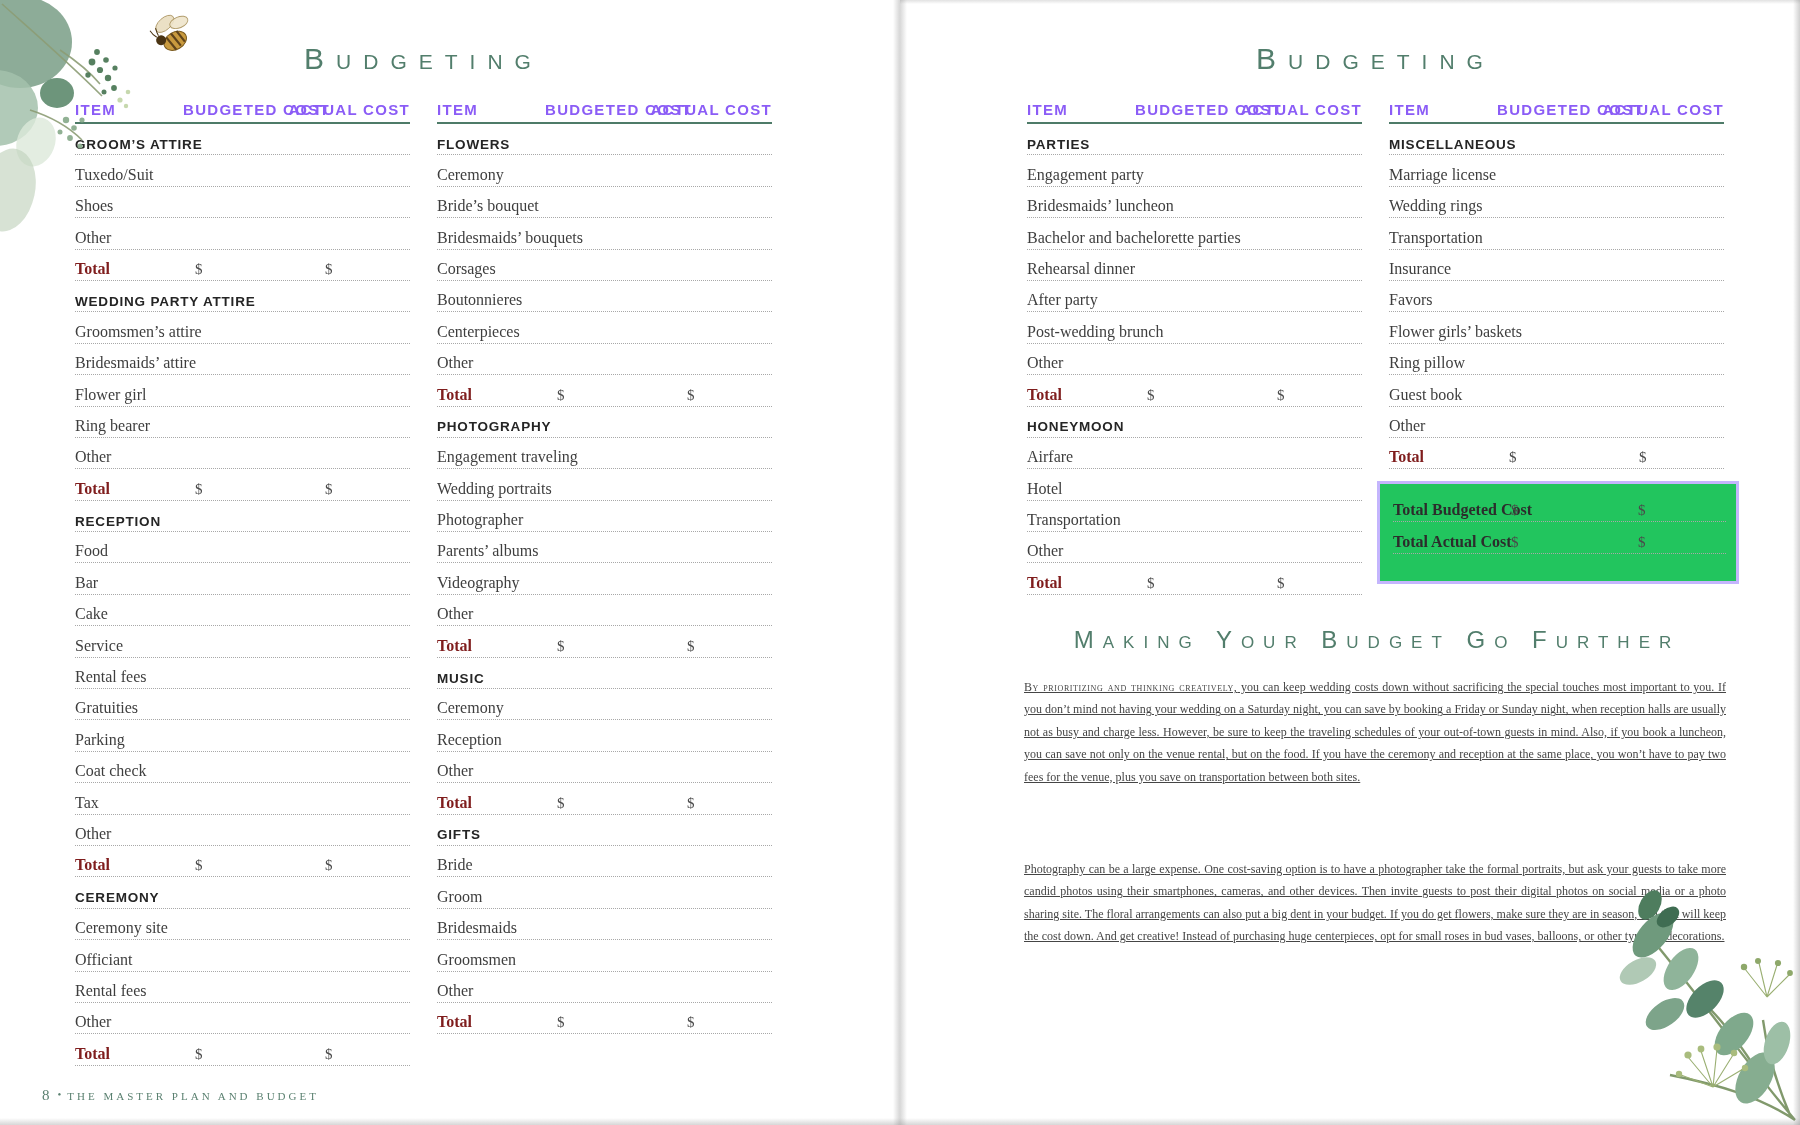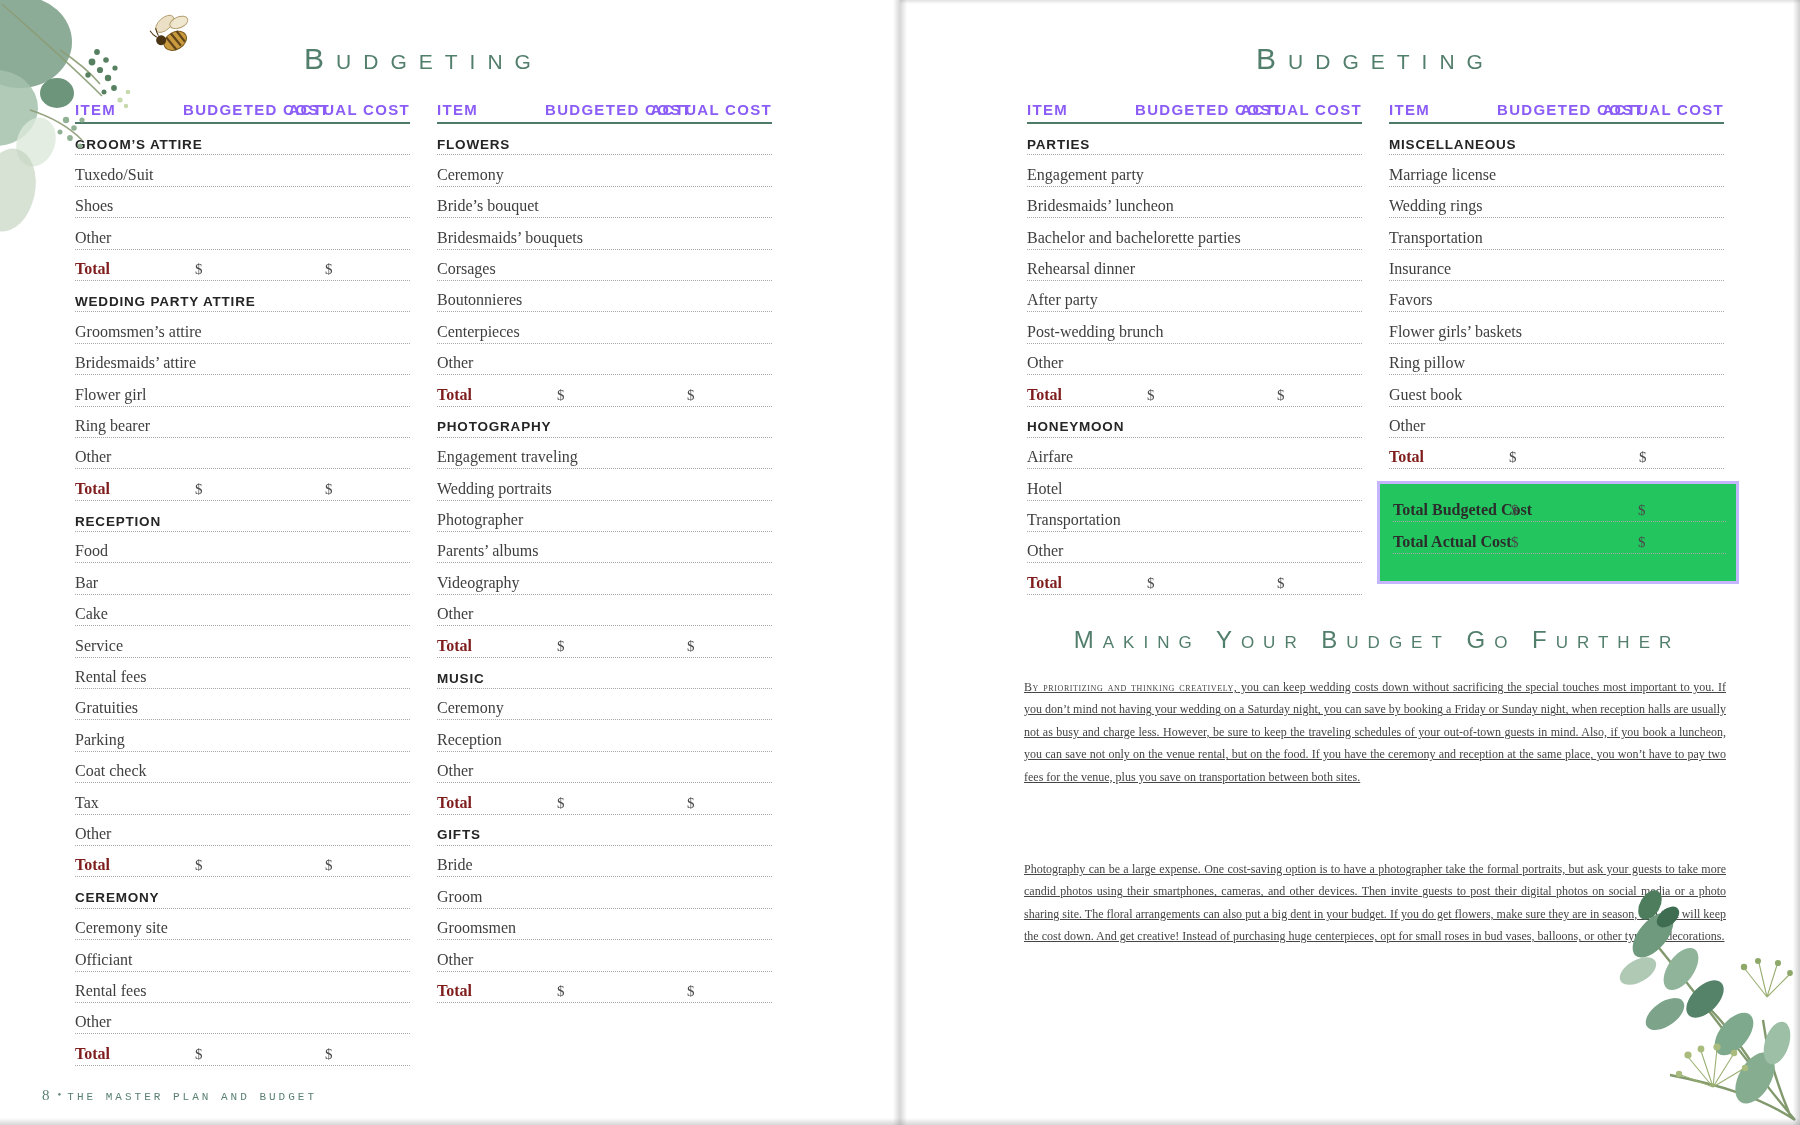--- a/index.html
+++ b/index.html
@@ -59,21 +59,21 @@
   .article-para{position:absolute;left:124px;width:702px;text-align:justify;
       font-size:12px;line-height:22.4px;color:#454545;text-decoration:underline;}
   #para-1{top:676px;}
   #para-2{top:858px;}
   .lead-in{font-variant:small-caps;letter-spacing:.6px;}
 
   
   .footer{position:absolute;left:42px;top:1086px;color:#5a8070;white-space:nowrap;}
   .footer .pg-num{font-size:15px;letter-spacing:2px;}
   .footer .sep{font-size:11px;vertical-align:2px;padding:0 6px;}
-  .footer .bk-title{font-family:Liberation Mono, monospace;font-size:11px;letter-spacing:3px;}
+  .footer .bk-title{font-family:Liberation Serif, serif;font-size:11px;letter-spacing:3px;}
 
   .deco{position:absolute;pointer-events:none;}
 </style>
 </head>
 <body>
 
 <div id="canvas">
 
   <div class="page" id="page-left">
     <div class="page-title">Budgeting</div>
@@ -261,20 +261,23 @@
           <span class="dollar d2">$</span>
         </div>
         <div class="row">
           <span class="lbl section-title">GIFTS</span>
         </div>
         <div class="row">
           <span class="lbl item-label">Bride</span>
         </div>
         <div class="row">
           <span class="lbl item-label">Groom</span>
+        </div>
+        <div class="row">
+          <span class="lbl item-label">Bridesmaids</span>
         </div>
         <div class="row">
           <span class="lbl item-label">Groomsmen</span>
         </div>
         <div class="row">
           <span class="lbl item-label">Other</span>
         </div>
         <div class="row">
           <span class="lbl total-label">Total</span>
           <span class="dollar d1">$</span>

